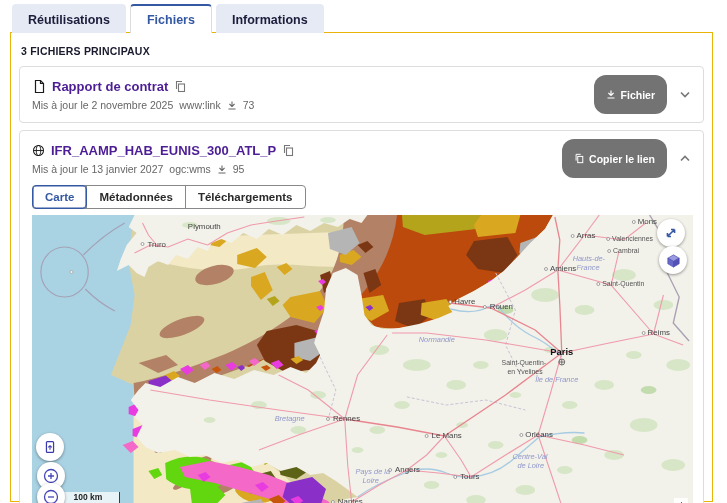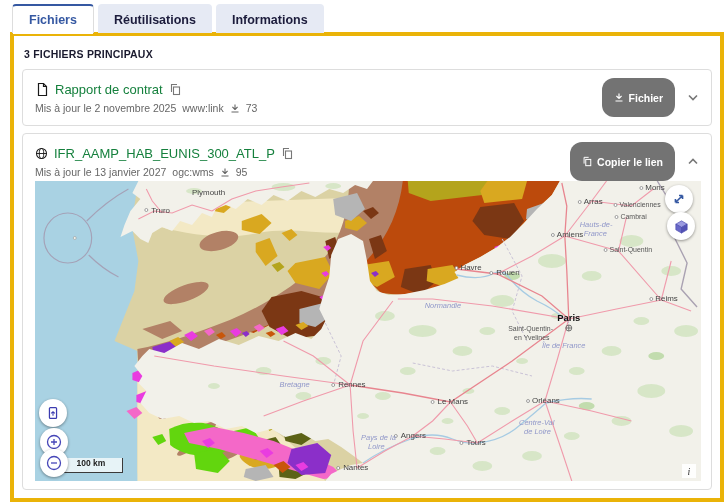--- a/index.html
+++ b/index.html
@@ -1,25 +1,25 @@
 <!DOCTYPE html>
 <html><head>
 <meta charset="utf-8">
 <style>
   html,body{margin:0;padding:0}
   body{width:727px;height:503px;overflow:hidden;background:#fff;font-family:"Liberation Sans",sans-serif}
   .tabs{display:flex;gap:4px;margin:4px 0 0 12px;position:relative;z-index:2}
   .tab{padding:7px 16px 6px 16px;font-size:12.5px;font-weight:bold;background:#e6eaf4;color:#1c1c3c;border-radius:4px 4px 0 0;cursor:pointer;border-top:2px solid transparent;position:relative}
   .tab.active{background:#fff;color:#3558a2;border-top:2px solid #3558a2;border-left:1px solid #ddd;border-right:1px solid #ddd}
   .tab.active::after{content:"";position:absolute;left:0;right:0;bottom:-1px;height:1px;background:#fff}
-  .container{border:4px solid #eab308;margin:-1px 3px 0 10px;background:#fff;padding:8px 8px 6px 8px;height:470px;box-sizing:border-box}
+  .container{border:1px solid #eab308;margin:-1px 14px 0 10px;background:#fff;padding:8px 8px 6px 8px;height:470px;box-sizing:border-box}
   .section-heading{font-size:10.5px;font-weight:bold;color:#1a1a2e;margin:4px 0 9px 2px;letter-spacing:.2px}
   .card{border:1px solid #ddd;border-radius:4px;padding:8px 10px 8px 12px;margin-bottom:7px;background:#fff}
   .card-head{display:flex;justify-content:space-between;align-items:center}
-  .title-row{display:flex;align-items:center;gap:6px;font-size:13px;font-weight:normal;color:#15803d}
+  .title-row{display:flex;align-items:center;gap:6px;font-size:13px;font-weight:bold;color:#4c1d95}
   .meta-row{display:flex;align-items:flex-end;gap:6px;font-size:10.5px;color:#666;margin-top:5px}
   .head-right{display:flex;align-items:center;gap:12px;padding-right:2px}
   .pill{display:inline-flex;align-items:center;gap:5px;background:#737373;color:#fff;border:none;border-radius:12px;height:39px;padding:12px 12px;font-size:10.5px;font-weight:bold;font-family:inherit;cursor:pointer;white-space:nowrap}
   .chev{display:flex;align-items:center;cursor:pointer}
   .icn{display:inline-flex;align-items:center}
   .subtabs{display:inline-flex;border:1px solid #888;border-radius:4px;margin:7px 0 6px 0}
   .subtab{padding:5px 12px;font-size:11.5px;font-weight:bold;color:#2a2a2a;cursor:pointer;border-left:1px solid #888}
   .subtab:first-child{border-left:none}
   .subtab.active{color:#3558a2;background:#fff;border:1px solid #3558a2;box-shadow:inset 0 0 0 .6px #3558a2;border-radius:4px;margin:-1px;position:relative;z-index:1}
   .map-wrap{position:relative;width:100%;height:300px;overflow:hidden}
@@ -37,22 +37,22 @@
   .city-sm{font-size:7px;fill:#555}
   .region{font-size:7.5px;font-style:italic;fill:#9097c9}
   .paris{font-size:9.5px;font-weight:bold;fill:#111;text-anchor:middle}
 </style>
 </head>
 <body>
 
 <div class="page">
 
   <nav class="tabs">
+    <div class="tab">Réutilisations</div>
     <div class="tab active">Fichiers</div>
-    <div class="tab">Réutilisations</div>
     <div class="tab">Informations</div>
   </nav>
 
   <section class="container">
     <h2 class="section-heading">3 FICHIERS PRINCIPAUX</h2>
 
     <article class="card">
       <div class="card-head">
         <div class="head-left">
           <div class="title-row">
@@ -136,20 +136,25 @@
             <span>Copier le lien</span>
           </button>
           <span class="chev">
             <svg width="12" height="9" viewBox="0 0 12 9">
                 <polyline points="2,6.5 6,2.5 10,6.5" fill="none" stroke="#777" stroke-width="1.6"></polyline>
               </svg>
           </span>
         </div>
       </div>
 
+      <div class="subtabs">
+        <div class="subtab active">Carte</div>
+        <div class="subtab">Métadonnées</div>
+        <div class="subtab">Téléchargements</div>
+      </div>
 
       <div class="map-wrap">
         <svg class="map-svg" width="100%" height="300" viewBox="0 0 670 300" preserveAspectRatio="none">
 
           <rect x="0" y="0" width="670" height="300" fill="#a9d2e3"></rect>
 
           <g>
             <path fill="#dbd2a4" d="M104,0 L97,43 L104,80 L100,110 L88,140 L80,160 L103,170 L103,292 L112,300 L600,300 L600,0 Z"></path>
             <path fill="#f3e9c5" d="M112,24 L340,16 L336,48 C300,58 262,44 225,52 C185,60 148,52 118,44 Z"></path>
             <path fill="#f3e9c5" d="M103,198 C150,202 190,216 225,238 C255,258 278,280 292,300 L103,300 Z"></path>

